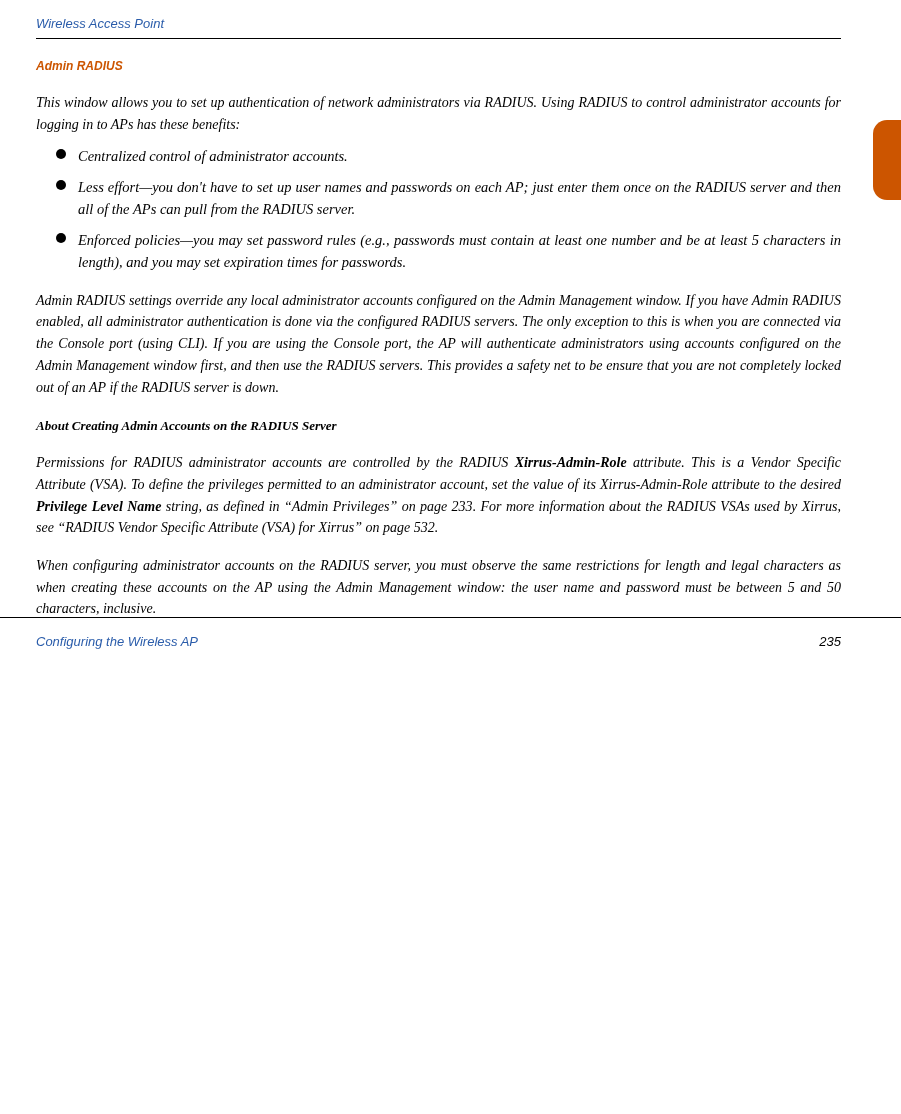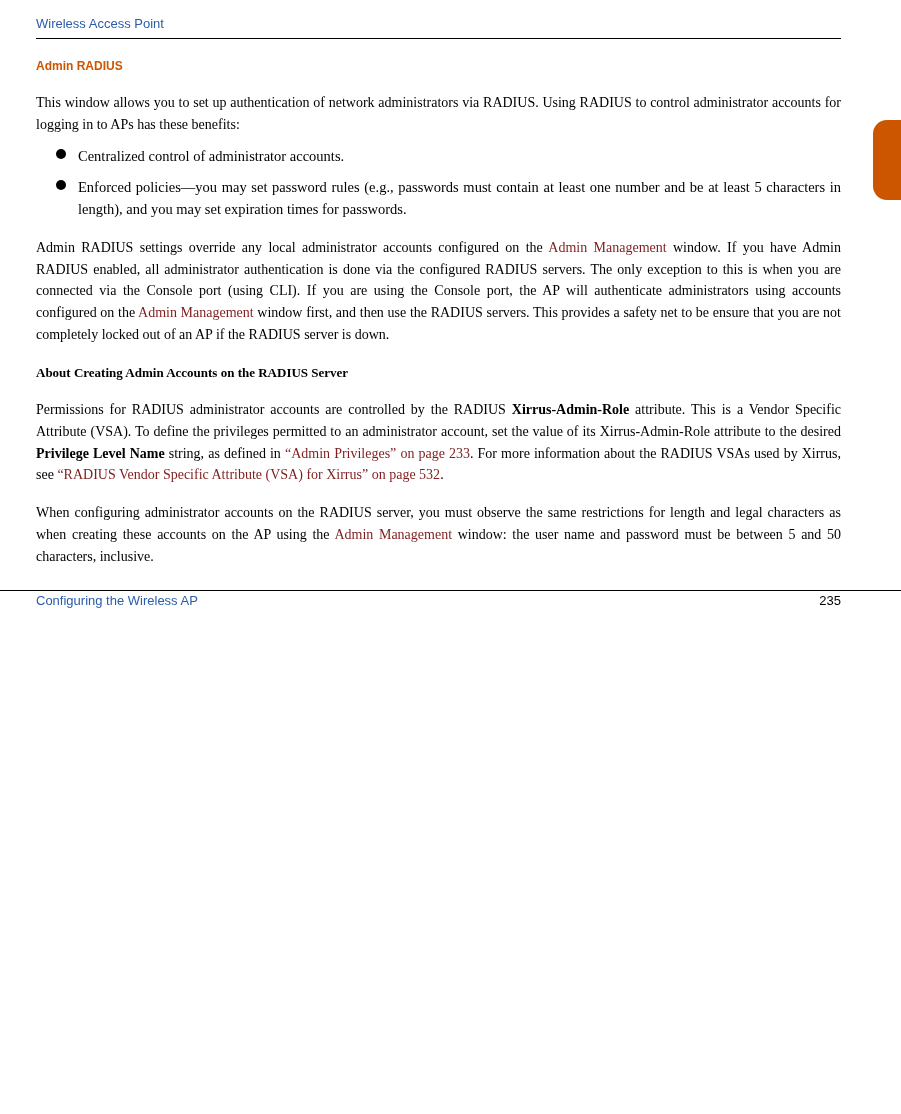--- a/index.html
+++ b/index.html
@@ -1,18 +1,19 @@
 <!DOCTYPE html>
 <html><head>
   <meta charset="utf-8">
   <style>
     * {
       margin: 0;
       padding: 0;
       box-sizing: border-box;
+      font-style: italic;
     }
 
     body {
       font-family: "Times New Roman", Times, serif;
       font-size: 14.5px;
       line-height: 1.55;
       color: #000;
       background: #fff;
       width: 901px;
       min-height: 1114px;
@@ -34,25 +35,25 @@
     .top-header-text {
       font-size: 13px;
       color: #2a5caa;
       font-family: Arial, sans-serif;
       font-weight: normal;
     }
 
     
     .bottom-footer {
       position: absolute;
-      bottom: 0;
+      bottom: 12px;
       left: 0;
       right: 0;
       border-top: 1.5px solid #000;
-      padding: 0 60px 6px 36px;
+      padding: 14px 60px 6px 36px;
       display: flex;
       justify-content: space-between;
       align-items: center;
     }
 
     .footer-left {
       font-size: 13px;
       color: #2a5caa;
       font-family: Arial, sans-serif;
     }
@@ -104,21 +105,21 @@
       flex-shrink: 0;
     }
 
     .bullet-text {
       flex: 1;
       font-size: 14.5px;
     }
 
     
     .link {
-      color: #7f1d1d;
+      color: #000000;
       text-decoration: none;
     }
 
     
     .sub-heading {
       font-size: 13px;
       font-weight: bold;
       margin-bottom: 6px;
       margin-top: 18px;
     }
@@ -160,20 +161,24 @@
     <span>This window allows you to set up authentication of network administrators via RADIUS. Using RADIUS to control administrator accounts for logging in to APs has these benefits:</span>
   </p>
 
   <ul class="bullet-list">
     <li>
       <span class="bullet-dot"></span>
       <span class="bullet-text">Centralized control of administrator accounts.</span>
     </li>
     <li>
       <span class="bullet-dot"></span>
+      <span class="bullet-text">Less effort—you don't have to set up user names and passwords on each AP; just enter them once on the RADIUS server and then all of the APs can pull from the RADIUS server.</span>
+    </li>
+    <li>
+      <span class="bullet-dot"></span>
       <span class="bullet-text">Enforced policies—you may set password rules (e.g., passwords must contain at least one number and be at least 5 characters in length), and you may set expiration times for passwords.</span>
     </li>
   </ul>
 
   <p class="body-text">
     <span>Admin RADIUS settings override any local administrator accounts configured on the </span><a class="link">Admin Management</a><span> window. If you have Admin RADIUS enabled, all administrator authentication is done via the configured RADIUS servers. The only exception to this is when you are connected via the Console port (using CLI). If you are using the Console port, the AP will authenticate administrators using accounts configured on the </span><a class="link">Admin Management</a><span> window first, and then use the RADIUS servers. This provides a safety net to be ensure that you are not completely locked out of an AP if the RADIUS server is down.</span>
   </p>
 
   <div class="spacer"></div>
 

